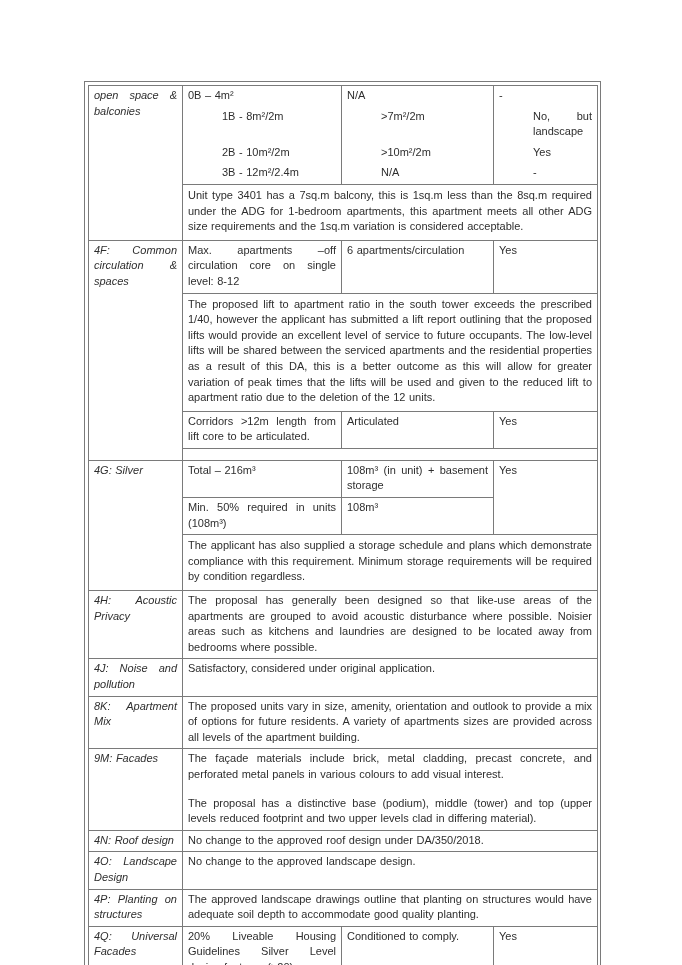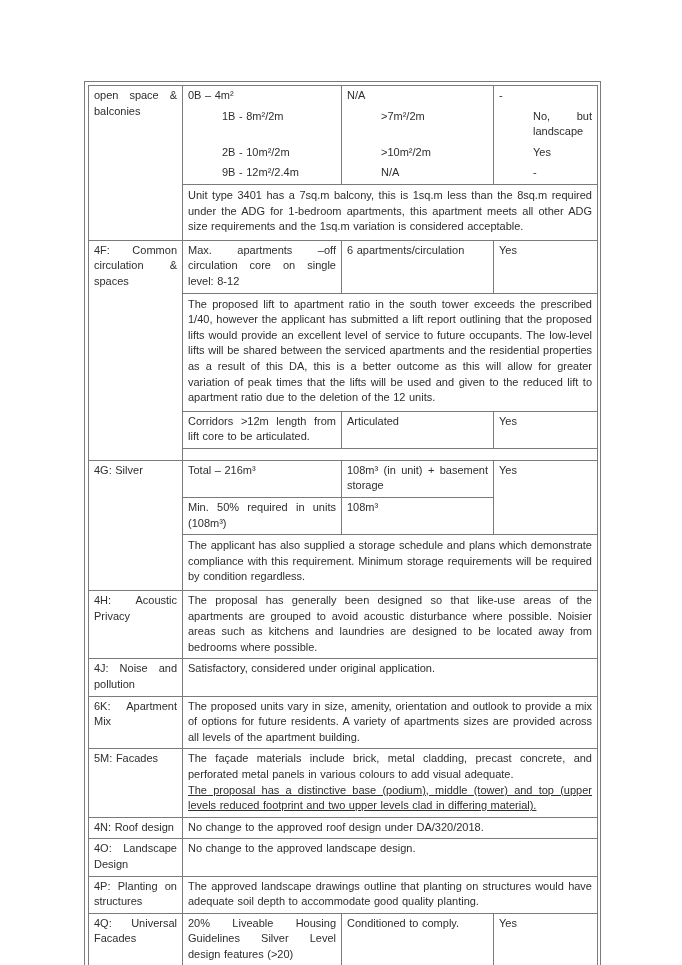--- a/index.html
+++ b/index.html
@@ -31,26 +31,26 @@
     line-height: 15.6px;
   }
   td {
     border: 1px solid #7a7a7a;
     vertical-align: top;
     padding: 2px 5px 3px 5px;
     text-align: justify;
     overflow: hidden;
     word-spacing: 0.5px;
   }
-  td.lbl { }
+  td.lbl { font-style: italic; }
   td.no-b { border-bottom: none; }
   td.no-t { border-top: none; padding-left: 39px; }
   td.note { padding: 3px 5px 5px 5px; }
   tr.spacer td { height: 11px; padding: 0 5px; }
-  .para + .para { margin-top: 0; text-decoration: underline; }
+  .para + .para { margin-top: 13px; }
 </style>
 </head>
 <body>
 
 <div class="frame">
   <table class="adg">
     <colgroup>
       <col style="width:94px">
       <col style="width:159px">
       <col style="width:152px">
@@ -68,21 +68,21 @@
         <td class="no-t no-b">1B - 8m²/2m</td>
         <td class="no-t no-b">&gt;7m²/2m</td>
         <td class="no-t no-b">No, but landscape</td>
       </tr>
       <tr>
         <td class="no-t no-b">2B - 10m²/2m</td>
         <td class="no-t no-b">&gt;10m²/2m</td>
         <td class="no-t no-b">Yes</td>
       </tr>
       <tr>
-        <td class="no-t">9B - 12m²/2.4m</td>
+        <td class="no-t">3B - 12m²/2.4m</td>
         <td class="no-t">N/A</td>
         <td class="no-t">-</td>
       </tr>
       <tr>
         <td class="note" colspan="3">Unit type 3401 has a 7sq.m balcony, this is 1sq.m less than the 8sq.m required under the ADG for 1-bedroom apartments, this apartment meets all other ADG size requirements and the 1sq.m variation is considered acceptable.</td>
       </tr>
 
       <tr>
         <td class="lbl" rowspan="4">4F: Common circulation &amp; spaces</td>
         <td>Max. apartments –off circulation core on single level: 8-12</td>
@@ -119,35 +119,35 @@
         <td class="lbl">4H: Acoustic Privacy</td>
         <td colspan="3">The proposal has generally been designed so that like-use areas of the apartments are grouped to avoid acoustic disturbance where possible. Noisier areas such as kitchens and laundries are designed to be located away from bedrooms where possible.</td>
       </tr>
 
       <tr>
         <td class="lbl">4J: Noise and pollution</td>
         <td colspan="3">Satisfactory, considered under original application.</td>
       </tr>
 
       <tr>
-        <td class="lbl">6K: Apartment Mix</td>
+        <td class="lbl">8K: Apartment Mix</td>
         <td colspan="3">The proposed units vary in size, amenity, orientation and outlook to provide a mix of options for future residents. A variety of apartments sizes are provided across all levels of the apartment building.</td>
       </tr>
 
       <tr>
-        <td class="lbl">5M: Facades</td>
+        <td class="lbl">9M: Facades</td>
         <td colspan="3">
-          <div class="para">The façade materials include brick, metal cladding, precast concrete, and perforated metal panels in various colours to add visual adequate.</div>
+          <div class="para">The façade materials include brick, metal cladding, precast concrete, and perforated metal panels in various colours to add visual interest.</div>
           <div class="para">The proposal has a distinctive base (podium), middle (tower) and top (upper levels reduced footprint and two upper levels clad in differing material).</div>
         </td>
       </tr>
 
       <tr>
         <td class="lbl">4N: Roof design</td>
-        <td colspan="3">No change to the approved roof design under DA/320/2018.</td>
+        <td colspan="3">No change to the approved roof design under DA/350/2018.</td>
       </tr>
 
       <tr>
         <td class="lbl">4O: Landscape Design</td>
         <td colspan="3">No change to the approved landscape design.</td>
       </tr>
 
       <tr>
         <td class="lbl">4P: Planting on structures</td>
         <td colspan="3">The approved landscape drawings outline that planting on structures would have adequate soil depth to accommodate good quality planting.</td>

